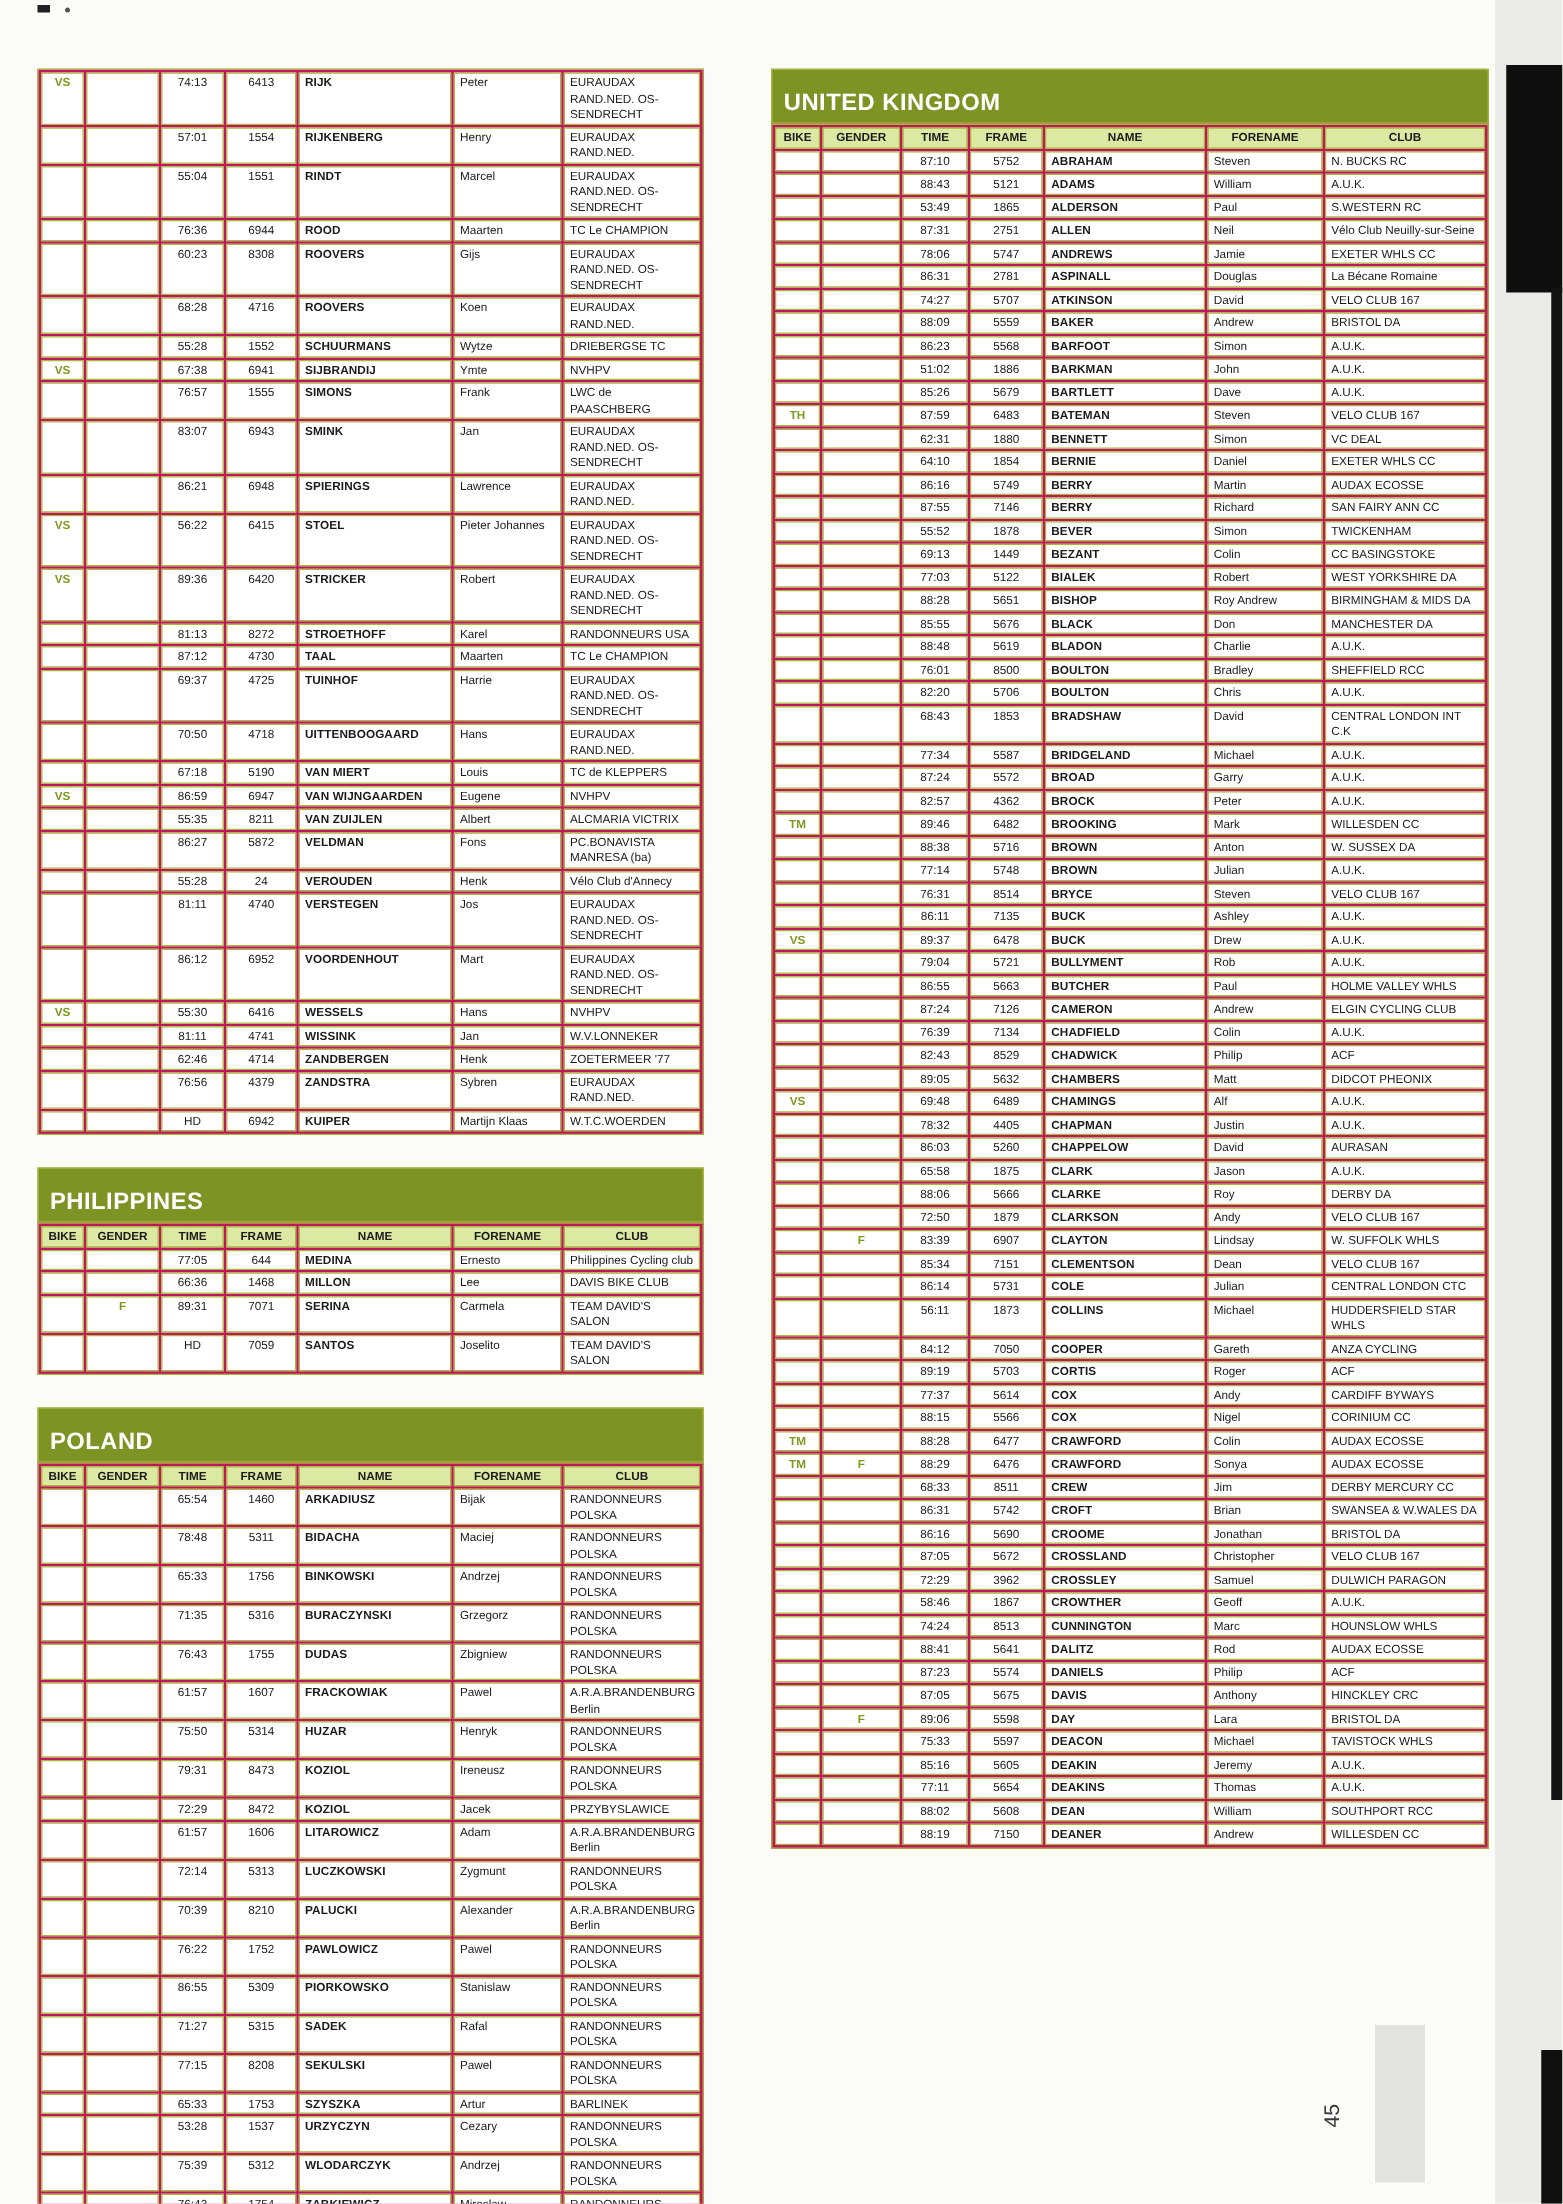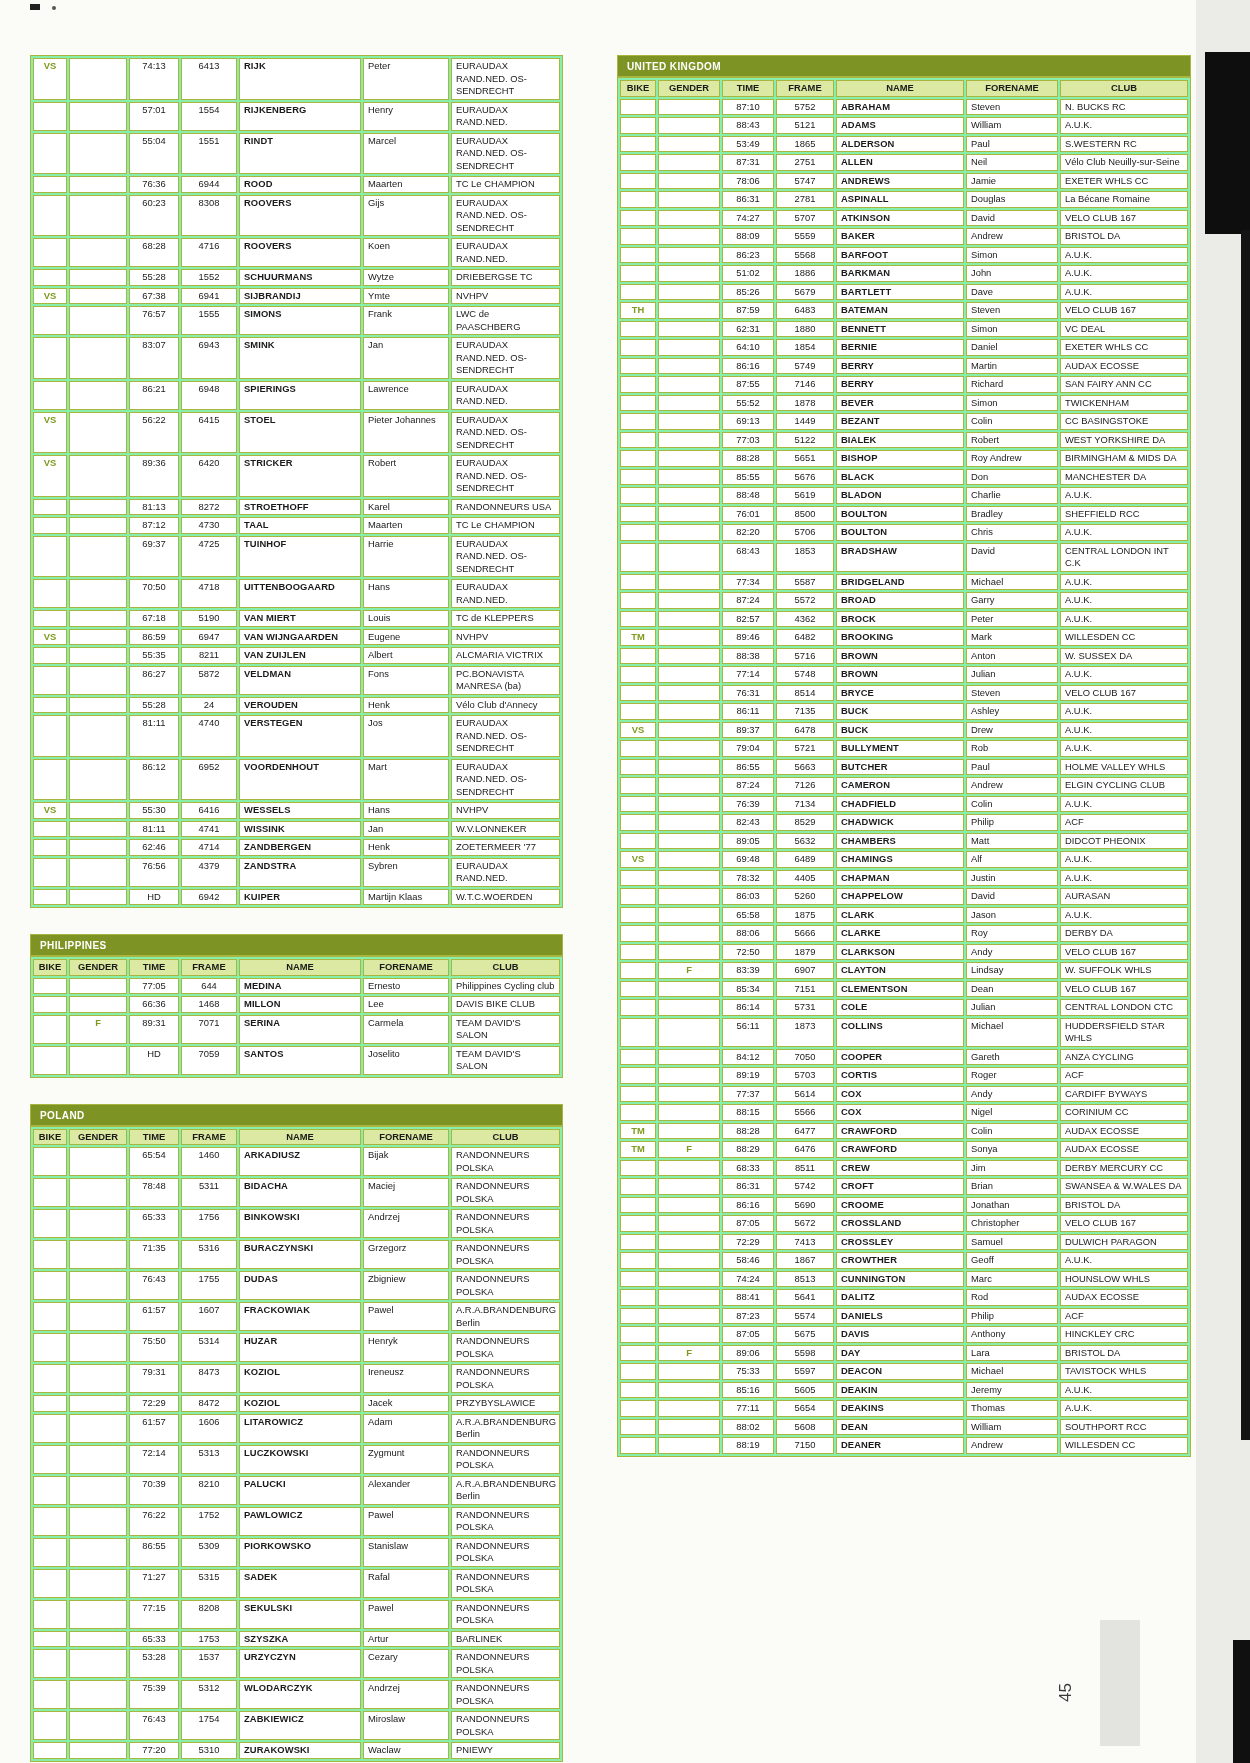--- a/index.html
+++ b/index.html
@@ -15,26 +15,26 @@
     width:1250px;height:1763px;position:relative;overflow:hidden;
     background:var(--page-bg);
     font-family:"Liberation Sans", sans-serif;
     color:#1a1a1a;
   }
   .col-left{position:absolute;left:30px;top:55px;width:533px;}
   .col-right{position:absolute;left:617px;top:55px;width:574px;}
   section.country{margin:0 0 26px 0;}
   .bar{
     background:var(--section-bar);color:#ffffff;font-weight:bold;
-    font-size:10px;letter-spacing:.4px;padding:5px 9px 4px 9px;
+    font-size:19px;letter-spacing:.4px;padding:16px 9px 4px 9px;
     border:1px solid var(--border);
   }
   table{
     width:100%;border-collapse:separate;border-spacing:2px;
-    border:1px solid var(--border);background:#86efac;
+    border:1px solid var(--border);background:#be185d;
     table-layout:fixed;
   }
   th,td{
     border:1px solid var(--border);
     font-size:9.4px;line-height:12.5px;
     padding:1px 4px;vertical-align:top;overflow:hidden;
     background:#ffffff;
   }
   th{
     background:var(--header-bg);text-align:center;font-weight:bold;
@@ -1195,21 +1195,21 @@
             <td class="num">87:05</td>
             <td class="num">5672</td>
             <td class="name">CROSSLAND</td>
             <td>Christopher</td>
             <td>VELO CLUB 167</td>
           </tr>
           <tr>
             <td class="c"></td>
             <td class="c"></td>
             <td class="num">72:29</td>
-            <td class="num">7413</td>
+            <td class="num">3962</td>
             <td class="name">CROSSLEY</td>
             <td>Samuel</td>
             <td>DULWICH PARAGON</td>
           </tr>
           <tr>
             <td class="c"></td>
             <td class="c"></td>
             <td class="num">58:46</td>
             <td class="num">1867</td>
             <td class="name">CROWTHER</td>

